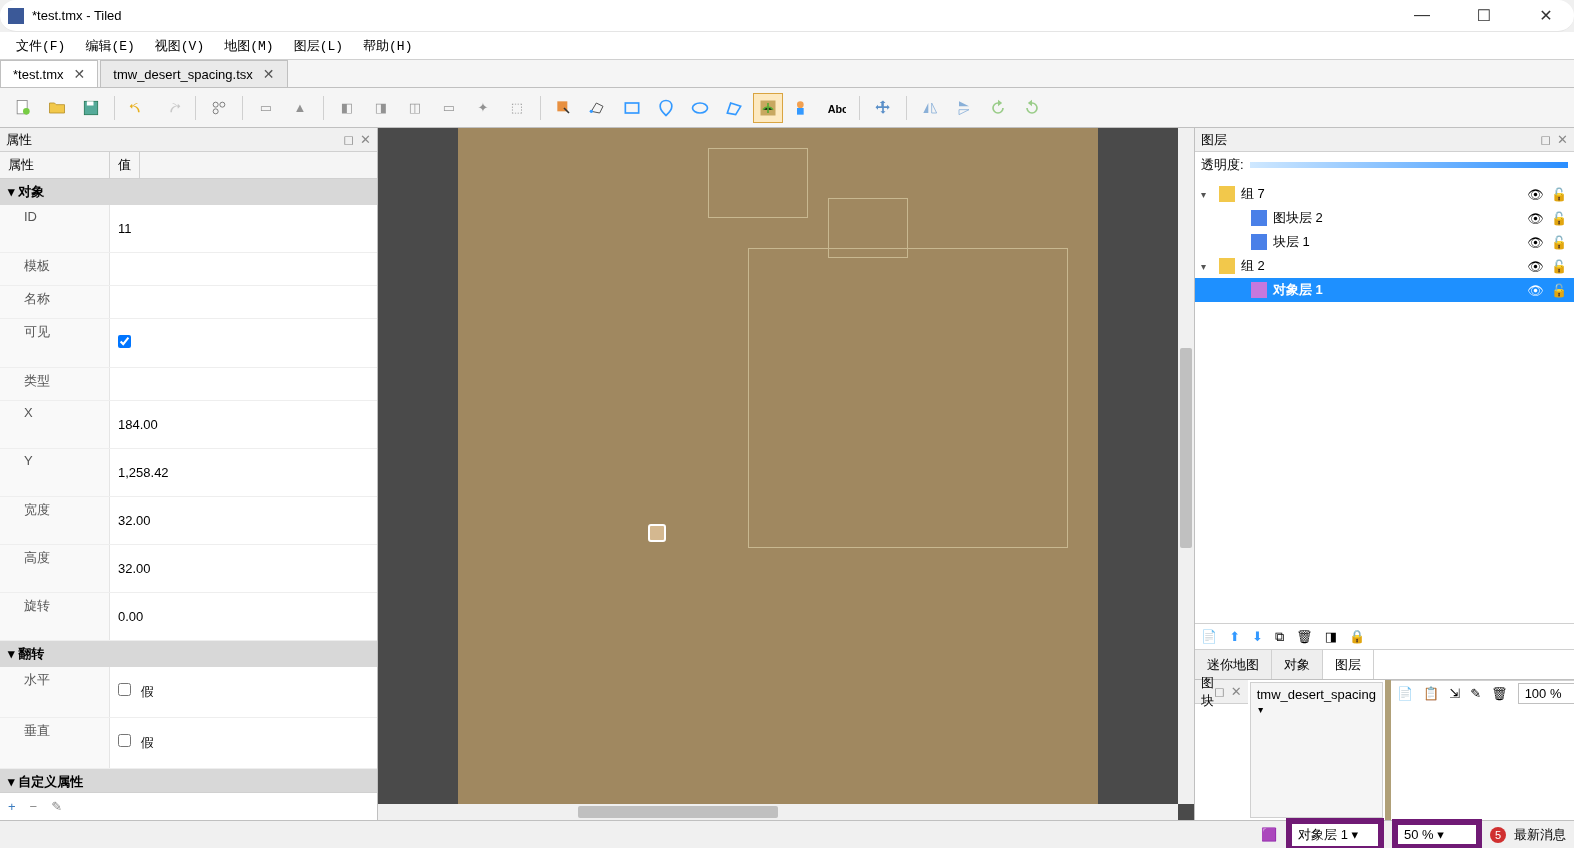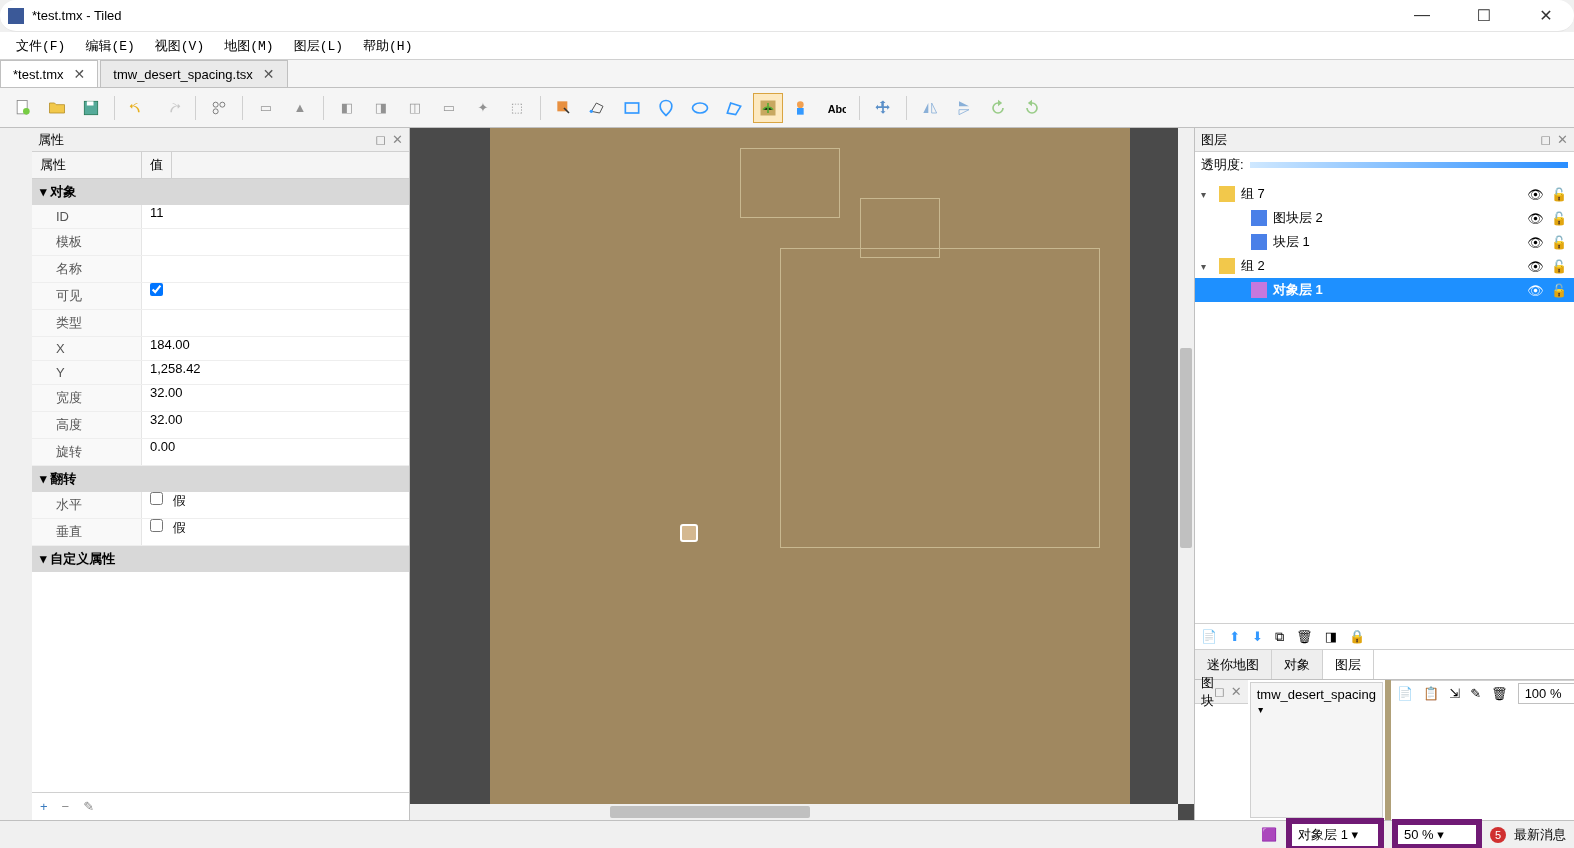--- a/index.html
+++ b/index.html
@@ -12,32 +12,32 @@
 .menubar { height: 28px; background: #fff; display: flex; align-items: center; padding: 0 6px; border-bottom: 1px solid #d0d0d0; }
 .menubar span { padding: 4px 10px; font-family: Liberation Mono, monospace; }
 .tabbar { height: 28px; background: #f5f5f5; display: flex; align-items: flex-start; border-bottom: 1px solid #c0c0c0; }
 .tab { padding: 5px 12px; background: #fff; border: 1px solid #c0c0c0; border-bottom: none; margin-right: 2px; display: flex; align-items: center; gap: 10px; }
 .tab.inactive { background: #eaeaea; }
 .tab .close { font-size: 14px; color: #555; }
 .toolbar { height: 40px; background: #f5f5f5; display: flex; align-items: center; padding: 0 8px; border-bottom: 1px solid #c0c0c0; gap: 4px; }
 .tbtn { width: 30px; height: 30px; display: flex; align-items: center; justify-content: center; border: 1px solid transparent; }
 .tbtn.active { background: #fde9c0; border-color: #d9a441; }
 .tsep { width: 1px; height: 24px; background: #d0d0d0; margin: 0 4px; }
-.main { flex: 1; display: flex; overflow: hidden; margin-left: 32px; }
+.main { flex: 1; display: flex; overflow: hidden; }
 .leftpanel { width: 378px; background: #fff; display: flex; flex-direction: column; border-right: 1px solid #c0c0c0; }
 .panelhead { height: 24px; background: #f0f0f0; border-bottom: 1px solid #d0d0d0; display: flex; align-items: center; padding: 0 6px; font-size: 12px; }
 .panelhead .pctrl { margin-left: auto; display: flex; gap: 6px; color: #888; font-size: 11px; }
 .proptable { flex: 1; overflow: auto; }
 .proptable .th { display: flex; background: #f5f5f5; border-bottom: 1px solid #d0d0d0; }
 .proptable .th div { padding: 4px 8px; border-right: 1px solid #d0d0d0; }
 .proptable .th div:first-child { width: 110px; }
 .proptable .group { background: #d8d8d8; padding: 4px 8px; font-weight: bold; }
 .proptable .row { display: flex; border-bottom: 1px solid #eee; }
 .proptable .row .k { width: 110px; padding: 4px 8px 4px 24px; background: #f9f9f9; border-right: 1px solid #e5e5e5; color: #555; }
-.proptable .row .v { flex: 1; padding: 0 8px; }
+.proptable .row .v { flex: 1; padding: 16px 8px; }
 .proptable .row .v input[type=checkbox] { margin-right: 6px; }
 .propfoot { height: 28px; border-top: 1px solid #d0d0d0; display: flex; align-items: center; padding: 0 8px; gap: 14px; color: #3a7bbf; font-size: 18px; }
 .canvas { flex: 1; background: #4a4a4a; position: relative; overflow: hidden; }
 .mapview { position: absolute; left: 80px; top: 0; width: 640px; height: 760px; background: #a08860; }
 .mapstruct { position: absolute; border: 1px solid #c8b890; }
 .mapobj { position: absolute; width: 18px; height: 18px; background: #d4b890; border: 2px solid #fff; border-radius: 3px; }
 .scrollh { position: absolute; bottom: 0; left: 0; right: 16px; height: 16px; background: #f0f0f0; }
 .scrollh .thumb { position: absolute; left: 200px; width: 200px; height: 12px; top: 2px; background: #c0c0c0; border-radius: 2px; }
 .scrollv { position: absolute; right: 0; top: 0; bottom: 16px; width: 16px; background: #f0f0f0; }
 .scrollv .thumb { position: absolute; top: 220px; height: 200px; width: 12px; left: 2px; background: #c0c0c0; border-radius: 2px; }

